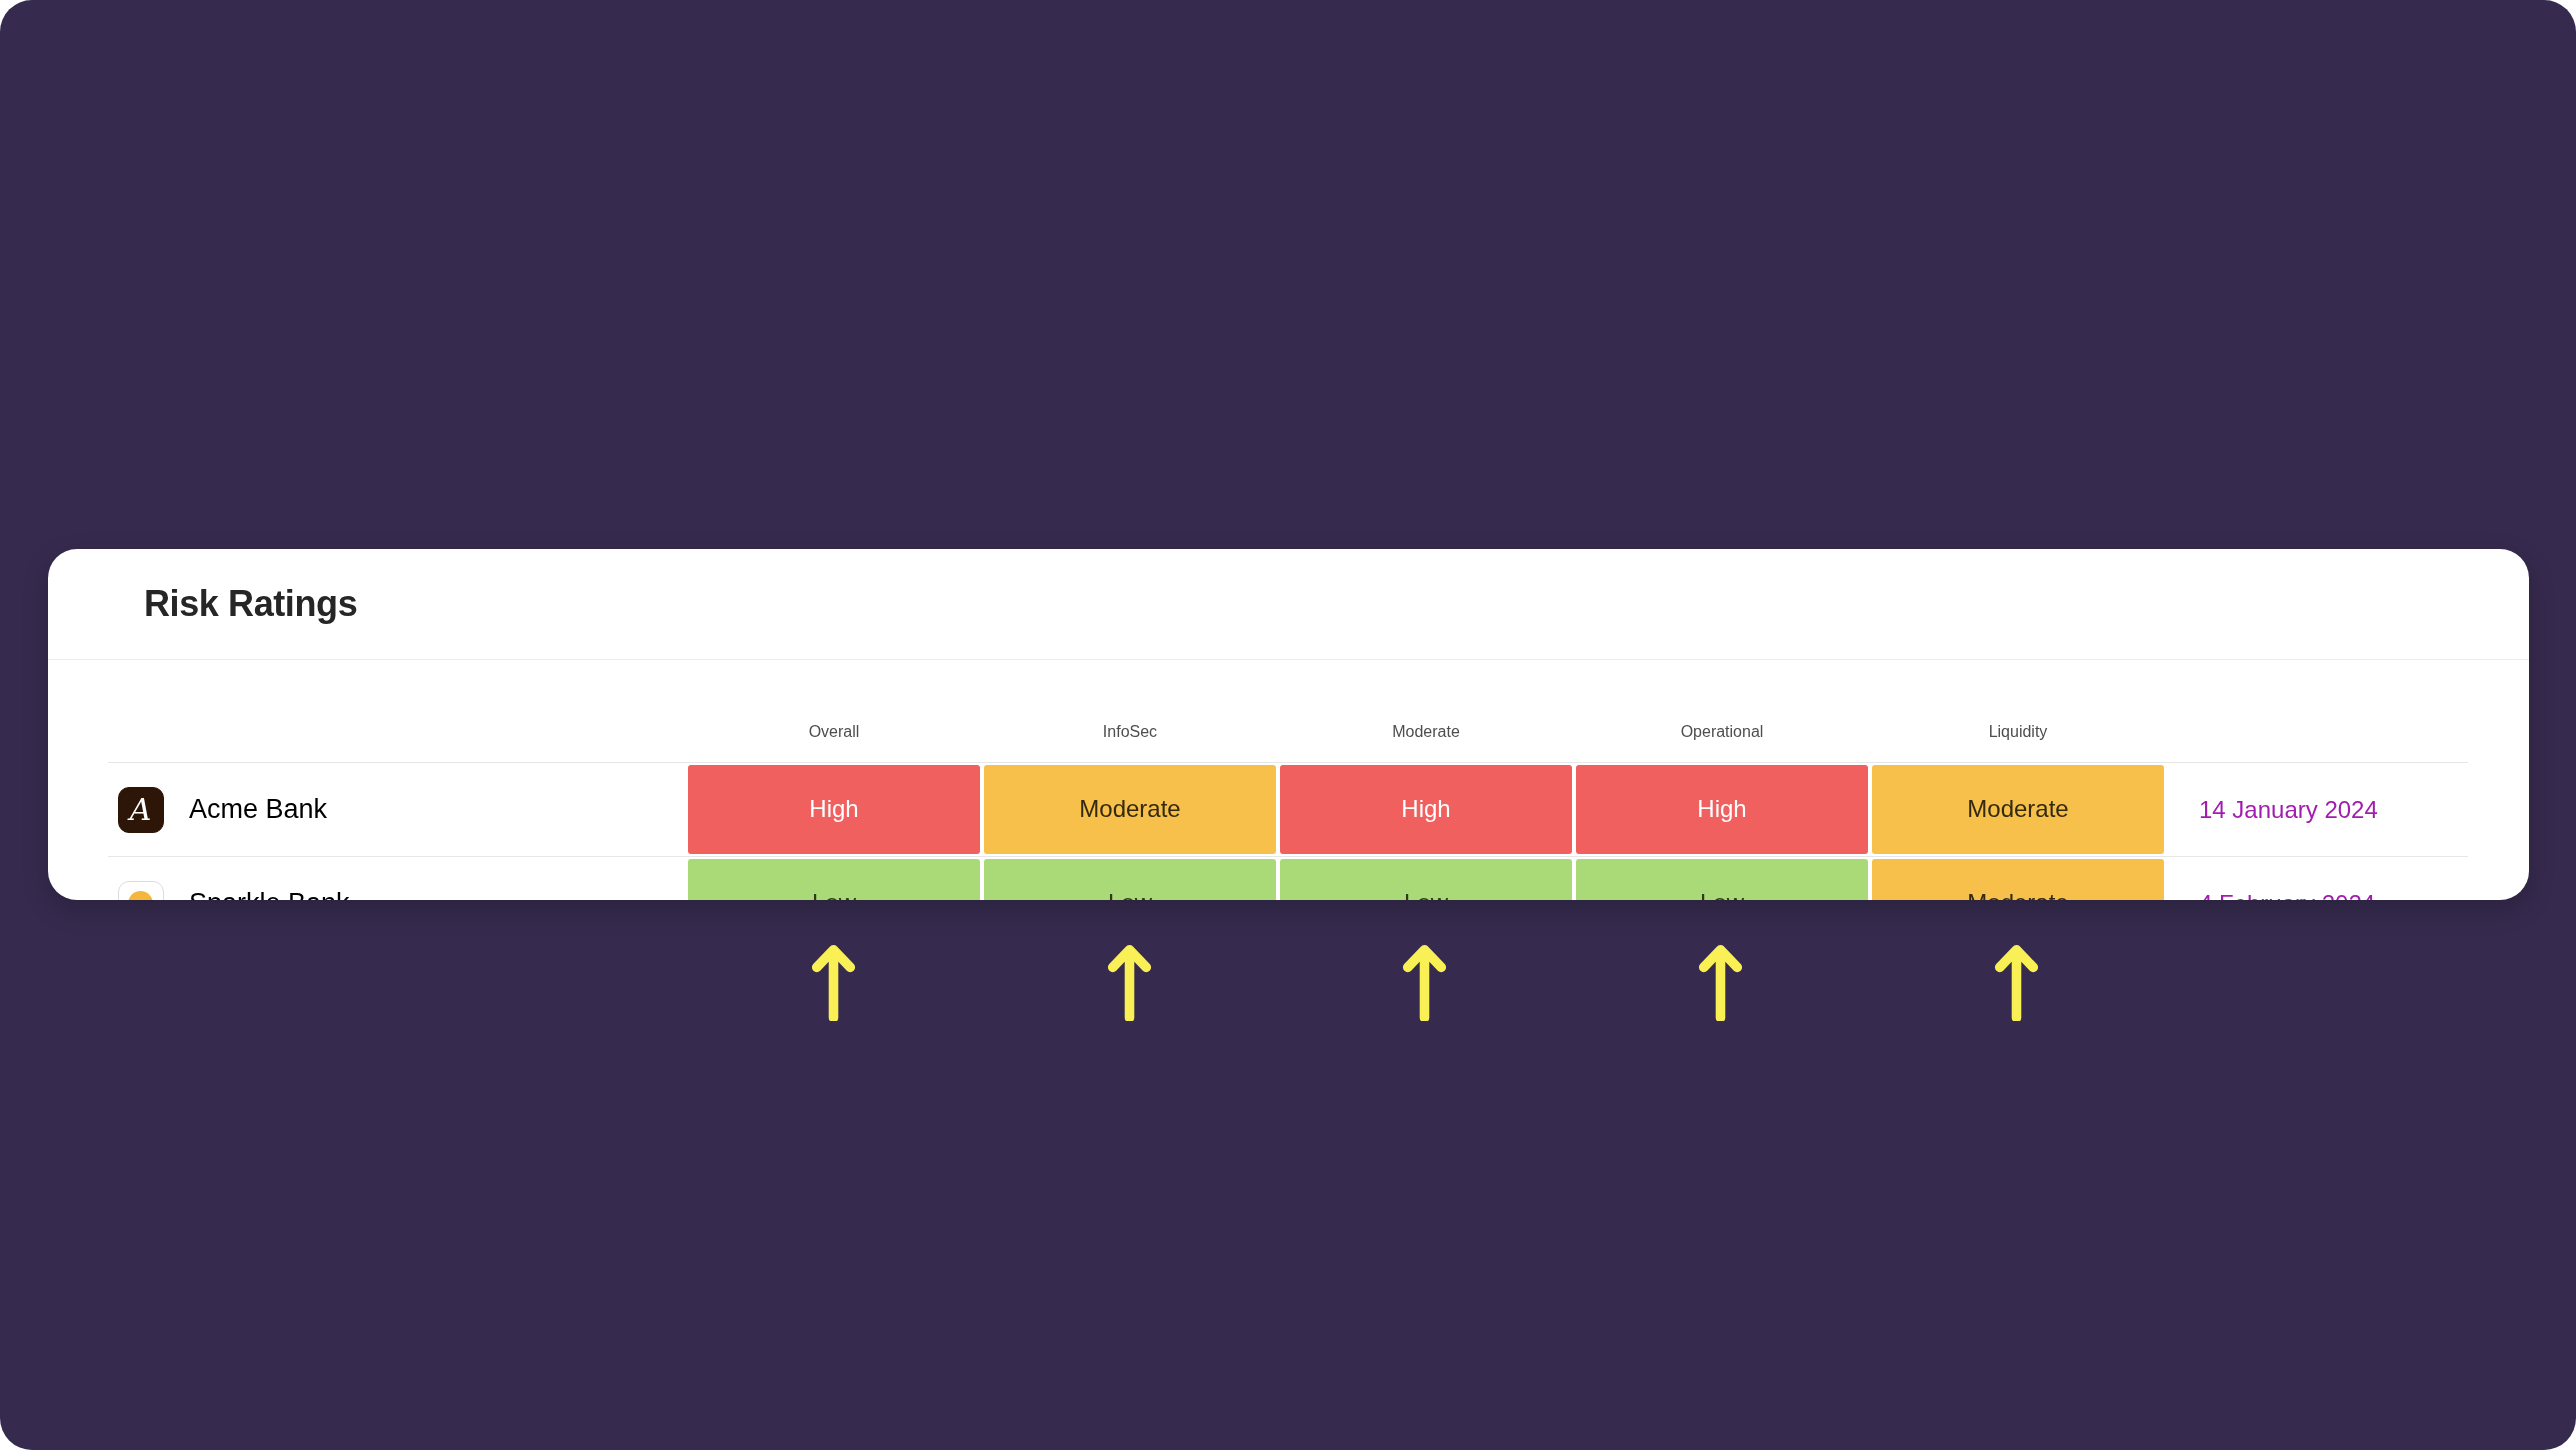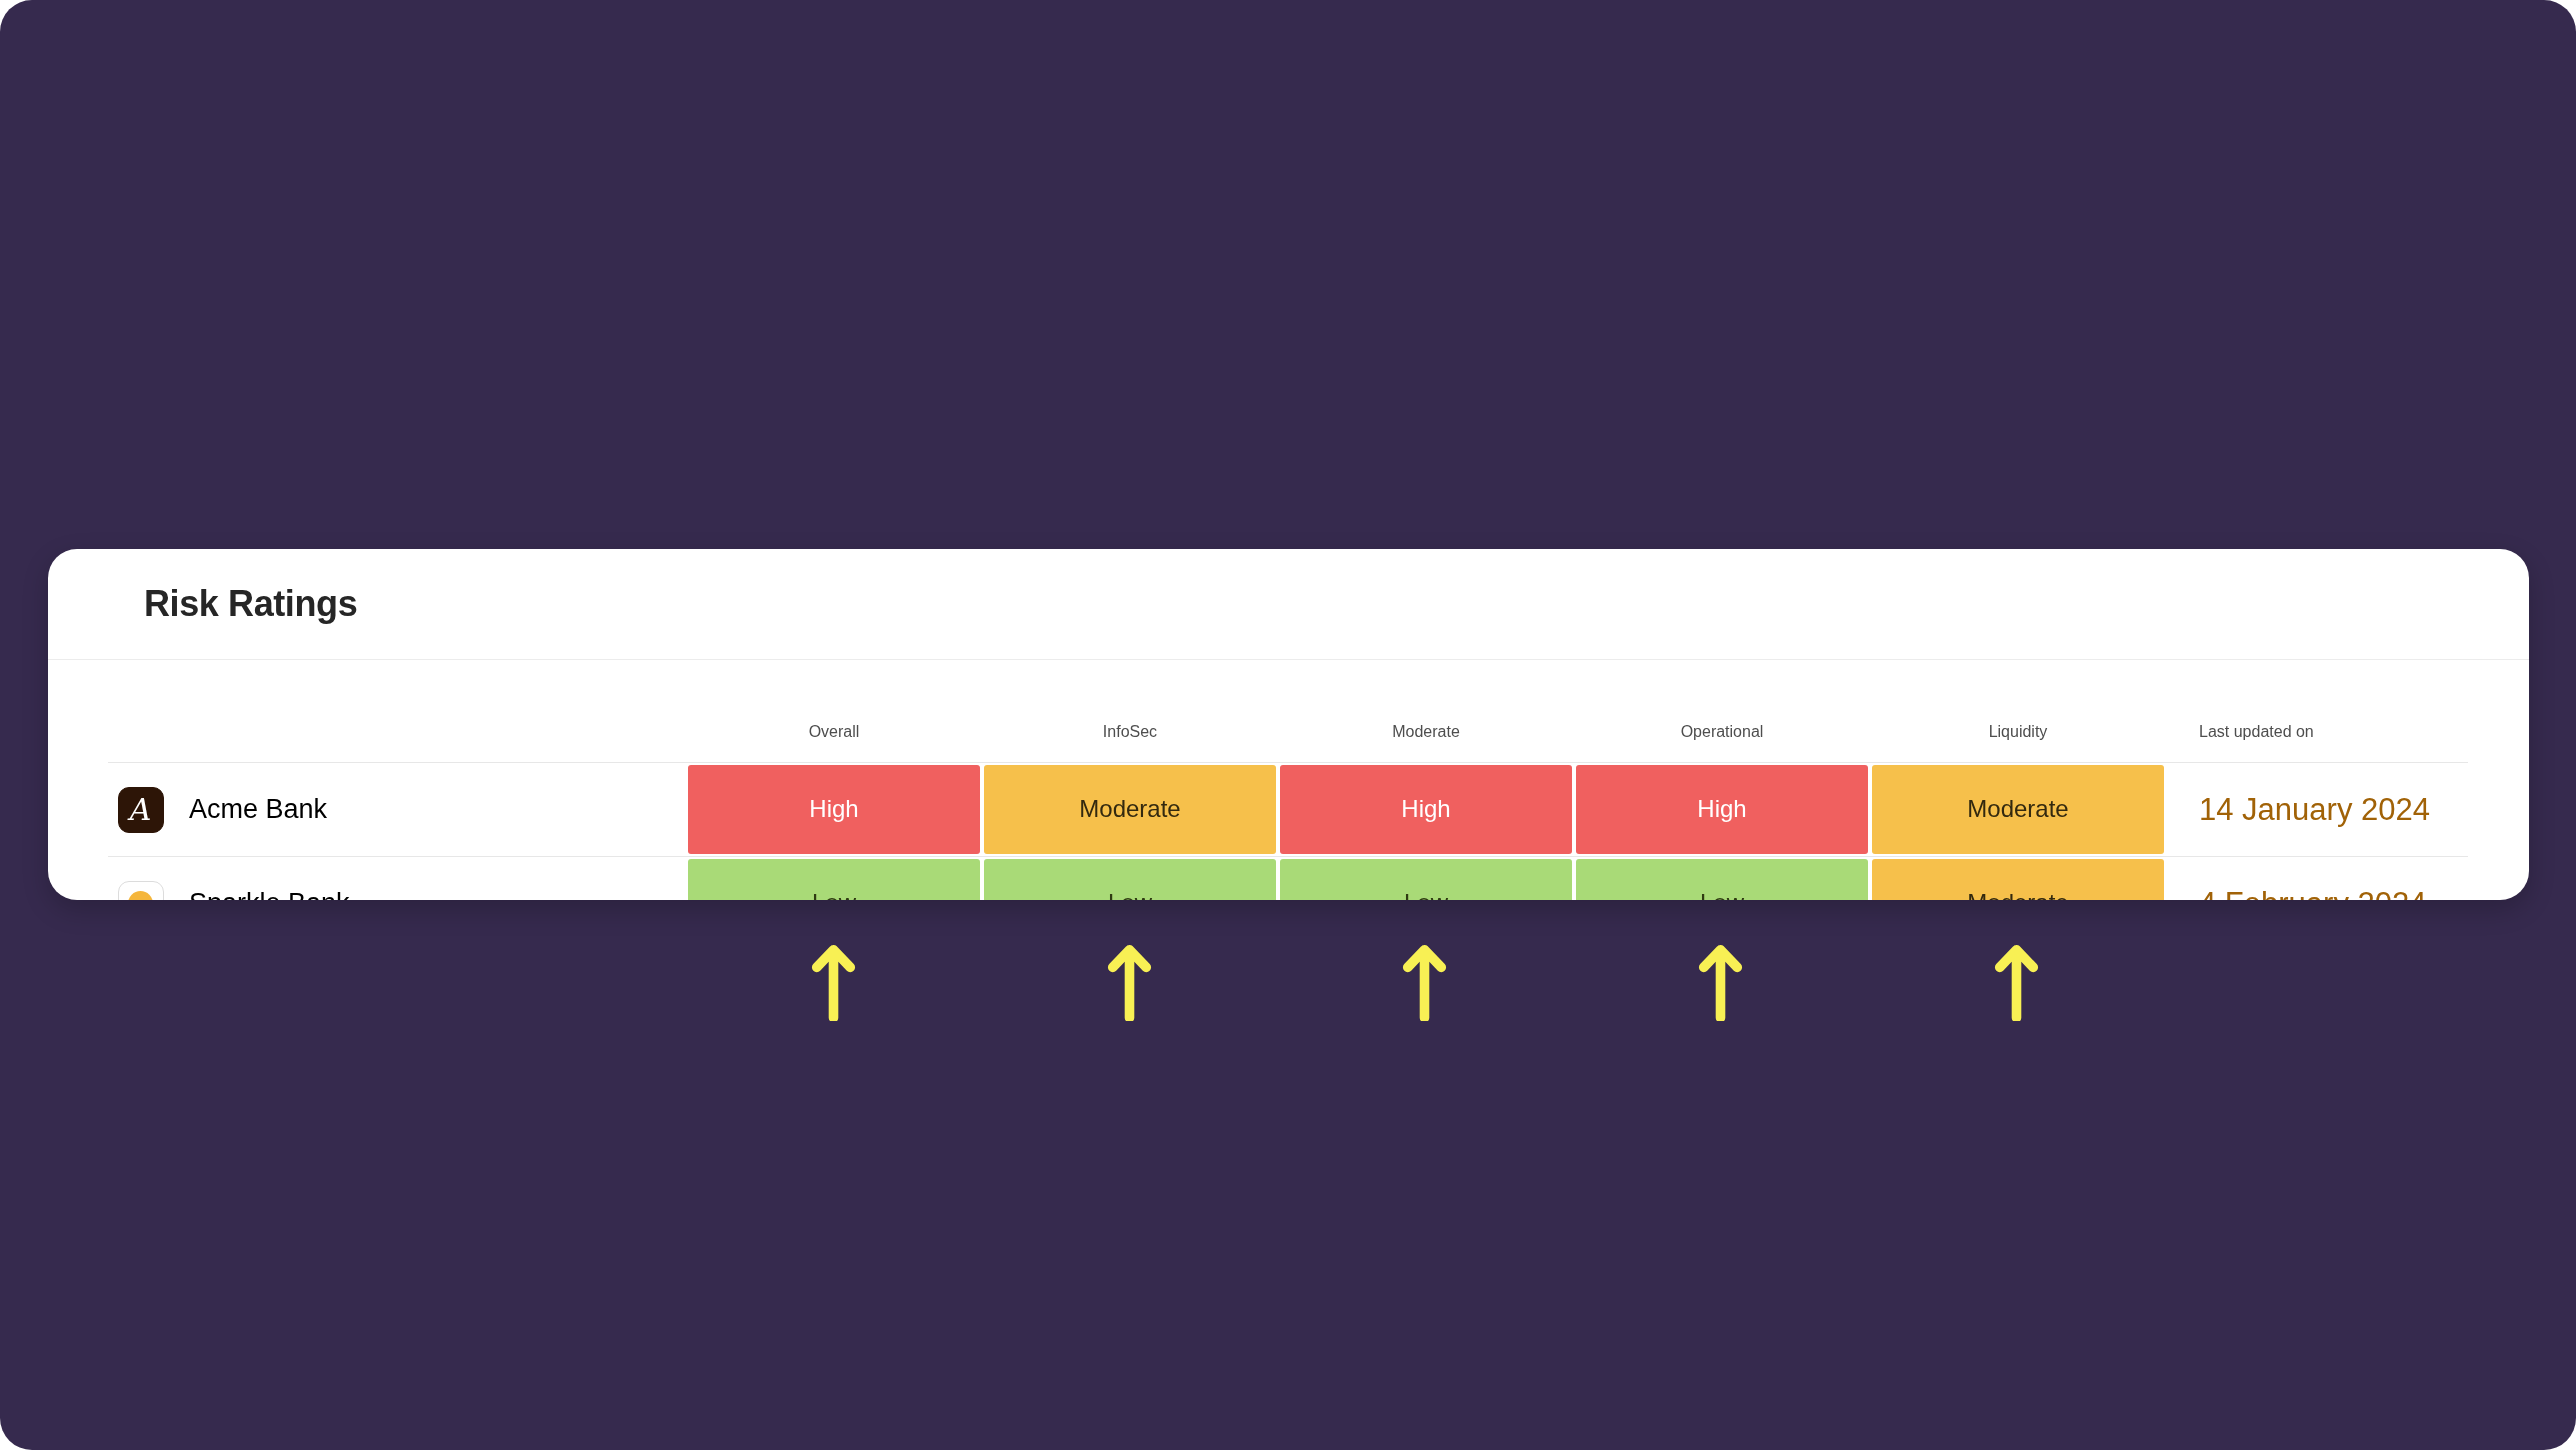--- a/index.html
+++ b/index.html
@@ -33,41 +33,40 @@
     width:46px;height:46px;border-radius:11px;flex:0 0 auto;
     display:flex;align-items:center;justify-content:center;box-sizing:border-box;
   }
   .avatar-letter{font-family:"DejaVu Serif",serif;font-style:italic;font-size:30px;line-height:1;}
   .coin-dot{width:25.4px;height:25.4px;border-radius:50%;}
   .bank-name{font-size:27px;color:#000000;text-align:right;}
   .rating-pill{
     position:absolute;left:2.4px;right:2.4px;top:1.6px;bottom:2.4px;border-radius:3px;
     display:flex;align-items:center;justify-content:center;font-size:24px;
   }
-  .date-cell{display:flex;align-items:center;padding-left:33px;font-size:31px;color:#a16207;}
+  .date-cell{display:flex;align-items:center;padding-left:33px;font-size:24px;color:#a21caf;}
   .arrow{position:absolute;top:941px;width:45px;height:80px;}
 </style>
 </head>
 <body>
 
 <div class="canvas">
 
   <div class="card">
     <div class="card-header">
       <div class="card-title">Risk Ratings</div>
     </div>
     <div class="table">
       <div class="grid thead" id="thead">
           <div class="th"></div>
           <div class="th">Overall</div>
           <div class="th">InfoSec</div>
           <div class="th">Moderate</div>
           <div class="th">Operational</div>
           <div class="th">Liquidity</div>
-          <div class="th date">Last updated on</div>
         </div>
       <div id="rows">
           <div class="grid row">
             <div class="cell name-cell">
               <div class="avatar" style="background: rgb(45, 21, 7); border: 1.6px solid rgb(45, 21, 7);">
                 <span class="avatar-letter" style="color: rgb(255, 255, 255);">A</span>
               </div>
               <span class="bank-name">Acme Bank</span>
             </div>
             <div class="cell">

